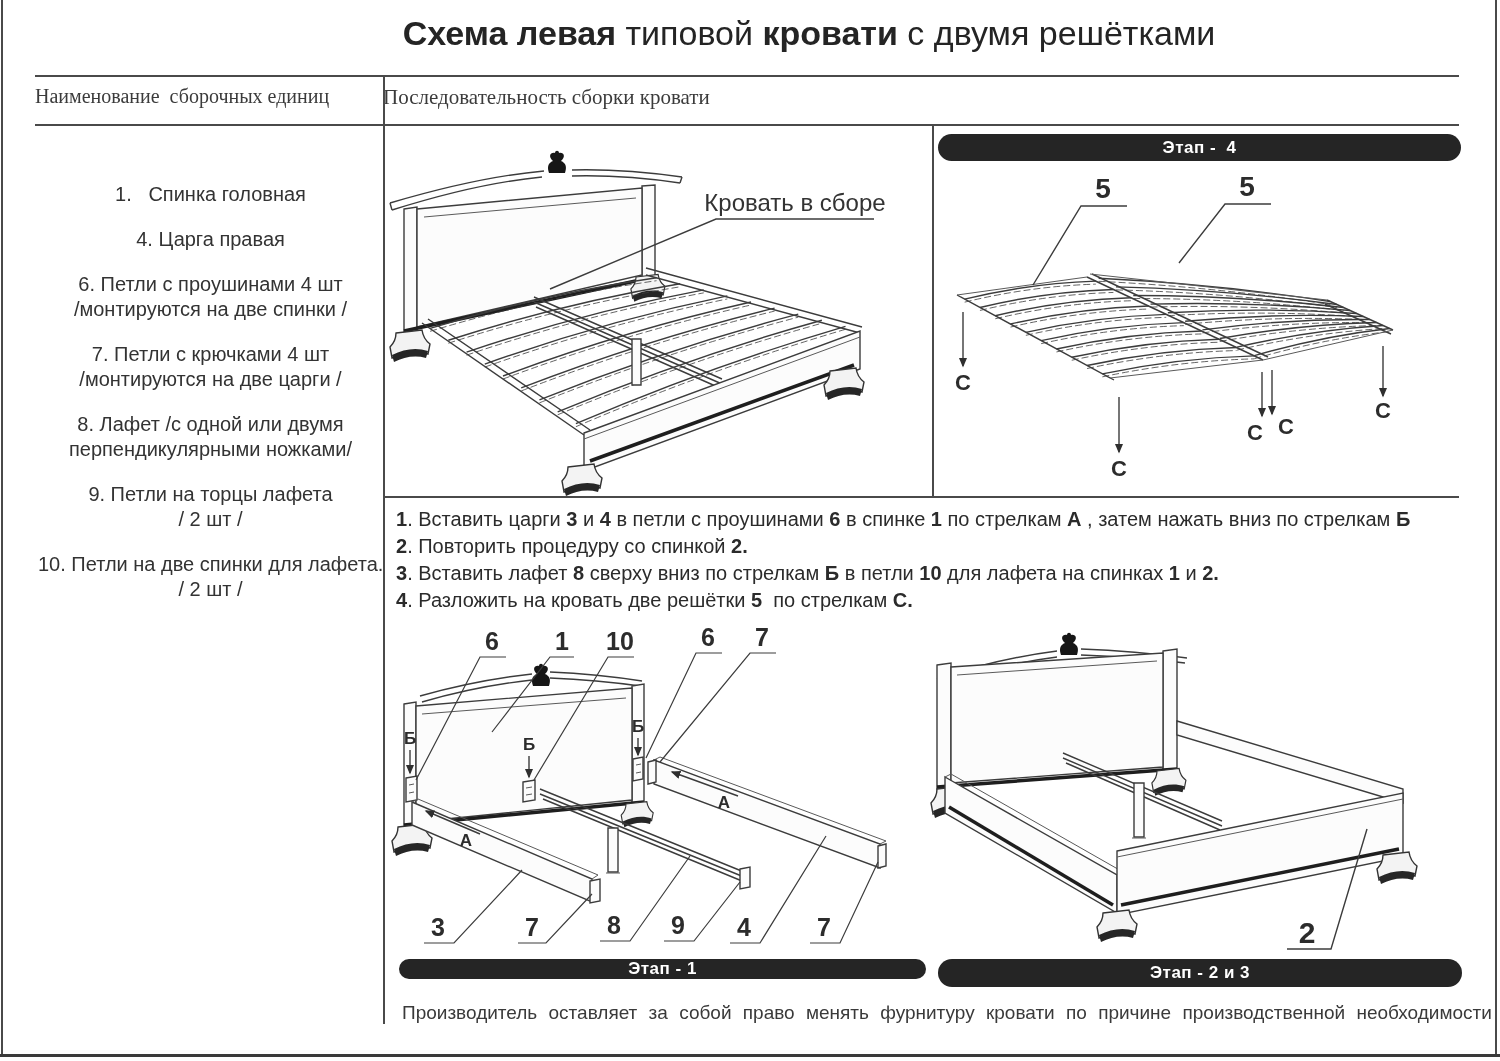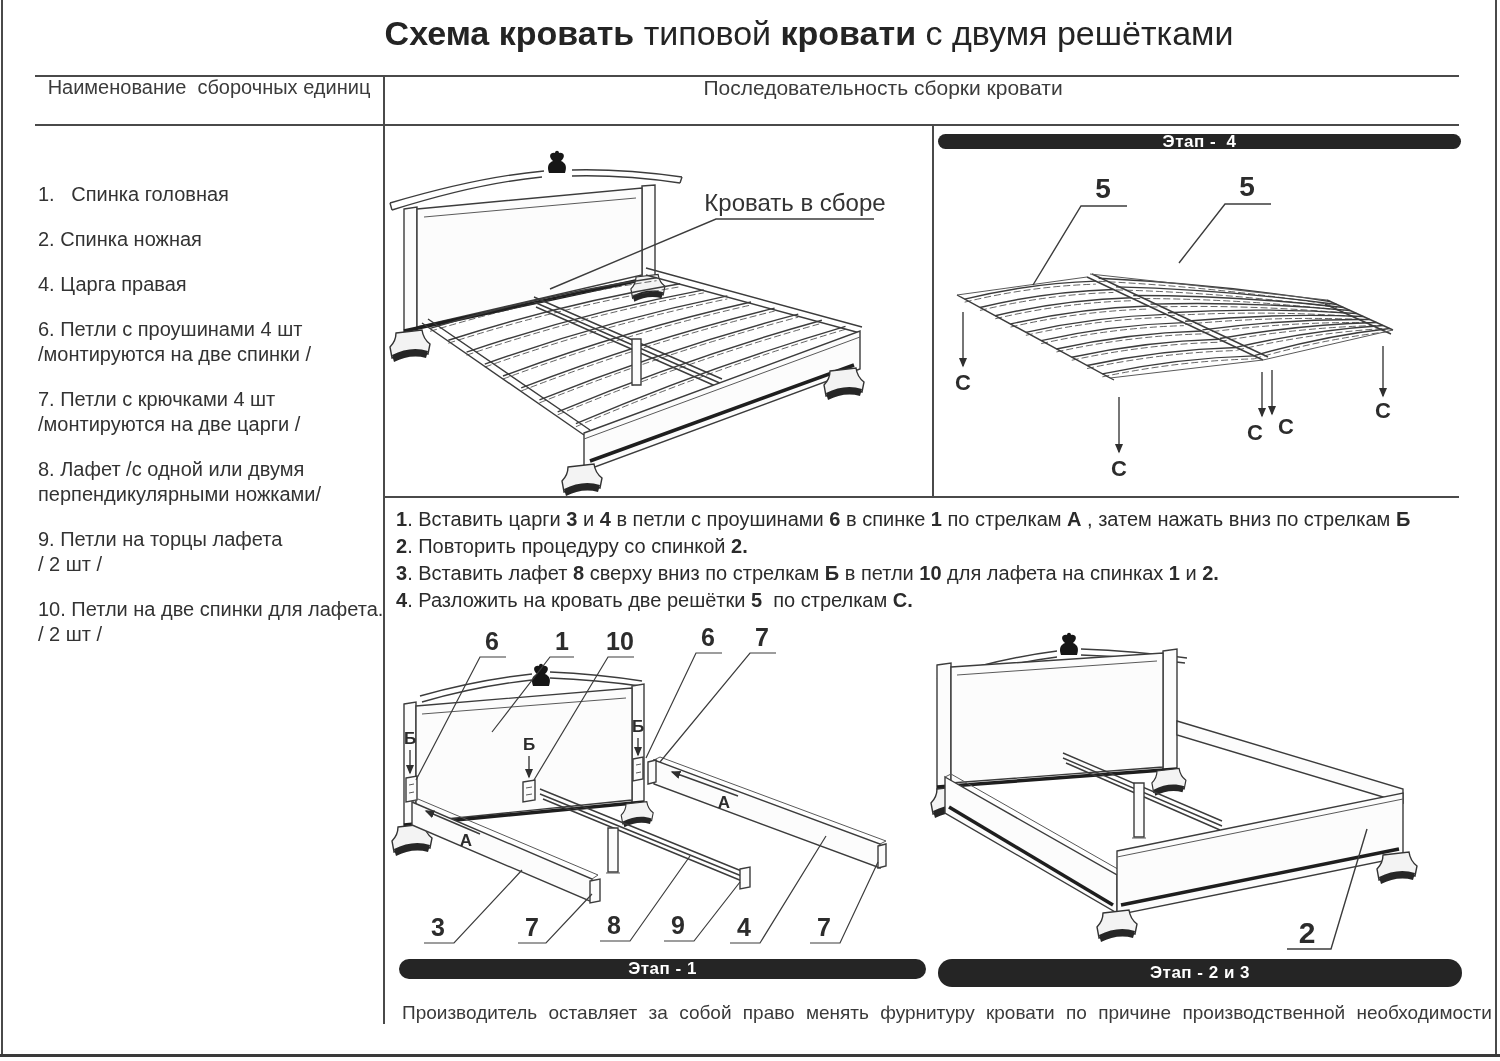--- a/index.html
+++ b/index.html
@@ -6,30 +6,30 @@
   .page{position:relative;width:1500px;height:1061px;background:#ffffff;
         font-family:"Liberation Sans",sans-serif;color:#2e2e2e;overflow:hidden;}
   .hline,.vline{position:absolute;background:#4a4a4a;}
   .hline{height:2px;} .vline{width:2px;}
   .b-left{position:absolute;left:1px;top:0;width:2px;height:1056px;background:#4a4a4a;}
   .b-right{position:absolute;left:1495px;top:0;width:2px;height:1056px;background:#4a4a4a;}
   .b-bottom{position:absolute;left:0;top:1054px;width:1500px;height:3px;background:#3a3a3a;}
   .title{position:absolute;top:14px;left:160px;width:1298px;margin:0;text-align:center;
          font-size:34px;font-weight:400;color:#242424;white-space:pre;}
   .title .b{font-weight:700;}
-  .col-header{position:absolute;top:76px;font-size:21px;color:#3b3b3b;white-space:pre;text-align:center;}
+  .col-header{position:absolute;top:85px;font-size:21px;color:#3b3b3b;white-space:pre;text-align:left;font-family:Liberation Serif, serif;}
   .col-header.left{left:35px;width:348px;font-size:20px;}
   .col-header.right{left:383px;width:1000px;}
   #parts-list{position:absolute;left:38px;top:182px;width:345px;font-size:20px;line-height:25px;color:#333;}
-  .pitem{margin-bottom:20px;}
+  .pitem{margin-bottom:20px;text-align:center;}
   .pline{white-space:pre;}
   #instructions{position:absolute;left:396px;top:506px;width:1075px;font-size:20px;line-height:27px;color:#2b2b2b;}
   .iline{white-space:pre;}
   #instructions .b{font-weight:700;}
-  .badge{position:absolute;height:15px;background:#252525;border-radius:14px;color:#fff;
+  .badge{position:absolute;height:27px;background:#252525;border-radius:14px;color:#fff;
          font-weight:700;font-size:17px;display:flex;align-items:center;justify-content:center;
          letter-spacing:.5px;white-space:pre;}
   .badge4{left:938px;top:134px;width:523px;}
   .badge1{left:399px;top:959px;width:527px;height:20px;}
   .badge23{left:938px;top:959px;width:524px;height:28px;}
   .footer{position:absolute;left:402px;top:1002px;width:1065px;font-size:19px;color:#3a3a3a;
           word-spacing:6px;white-space:nowrap;}
   svg{position:absolute;overflow:visible;}
   svg text{font-family:"Liberation Sans",sans-serif;fill:#2c2c2c;}
   .ln{stroke:#3c3c3c;fill:none;stroke-width:1.4;}
@@ -47,36 +47,33 @@
 </style>
 </head>
 <body>
 
 <div class="page">
 
   <div class="b-left"></div>
   <div class="b-right"></div>
   <div class="b-bottom"></div>
 
-  <h1 class="title"><span class="b">Схема кровать</span><span> типовой </span><span class="b">кровати</span><span> с двумя решётками</span></h1>
+  <h1 class="title"><span class="b">Схема левая</span><span> типовой </span><span class="b">кровати</span><span> с двумя решётками</span></h1>
 
   <div class="hline" style="top:75px;left:35px;width:1424px;"></div>
   <div class="col-header left">Наименование  сборочных единиц</div>
   <div class="col-header right">Последовательность сборки кровати</div>
   <div class="hline" style="top:124px;left:35px;width:1424px;"></div>
   <div class="vline" style="left:383px;top:75px;height:949px;"></div>
   <div class="vline" style="left:932px;top:124px;height:374px;"></div>
   <div class="hline" style="top:496px;left:383px;width:1076px;"></div>
 
   <div id="parts-list">
       <div class="pitem">
         <div class="pline">1.   Спинка головная</div>
-      </div>
-      <div class="pitem">
-        <div class="pline">2. Спинка ножная</div>
       </div>
       <div class="pitem">
         <div class="pline">4. Царга правая</div>
       </div>
       <div class="pitem">
         <div class="pline">6. Петли с проушинами 4 шт</div>
         <div class="pline">/монтируются на две спинки /</div>
       </div>
       <div class="pitem">
         <div class="pline">7. Петли с крючками 4 шт</div>

